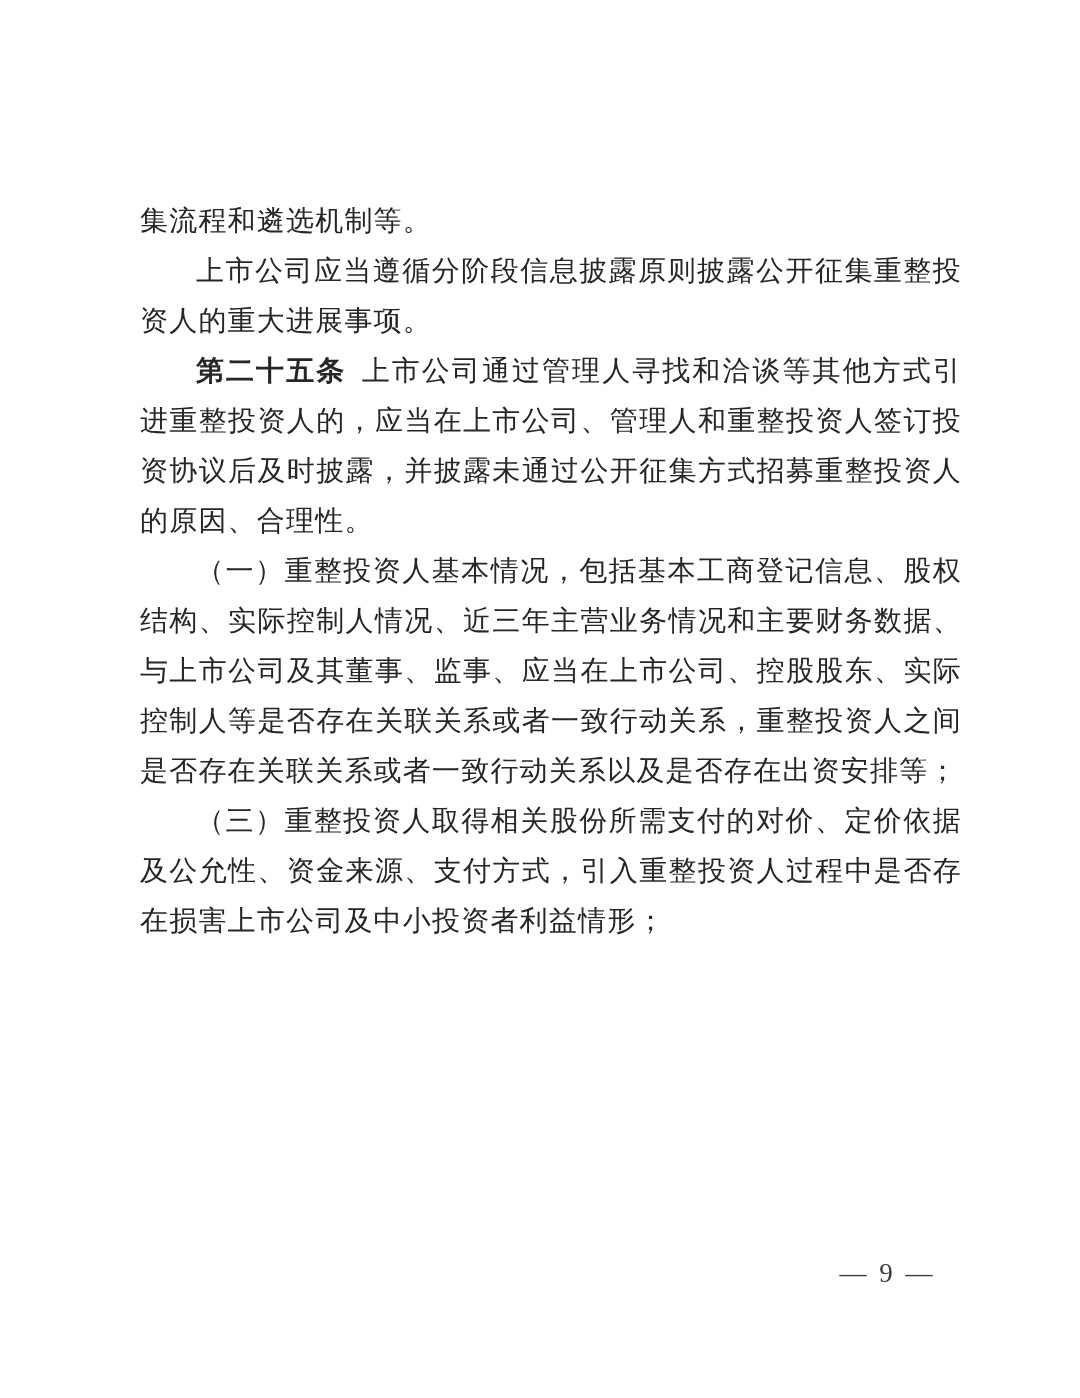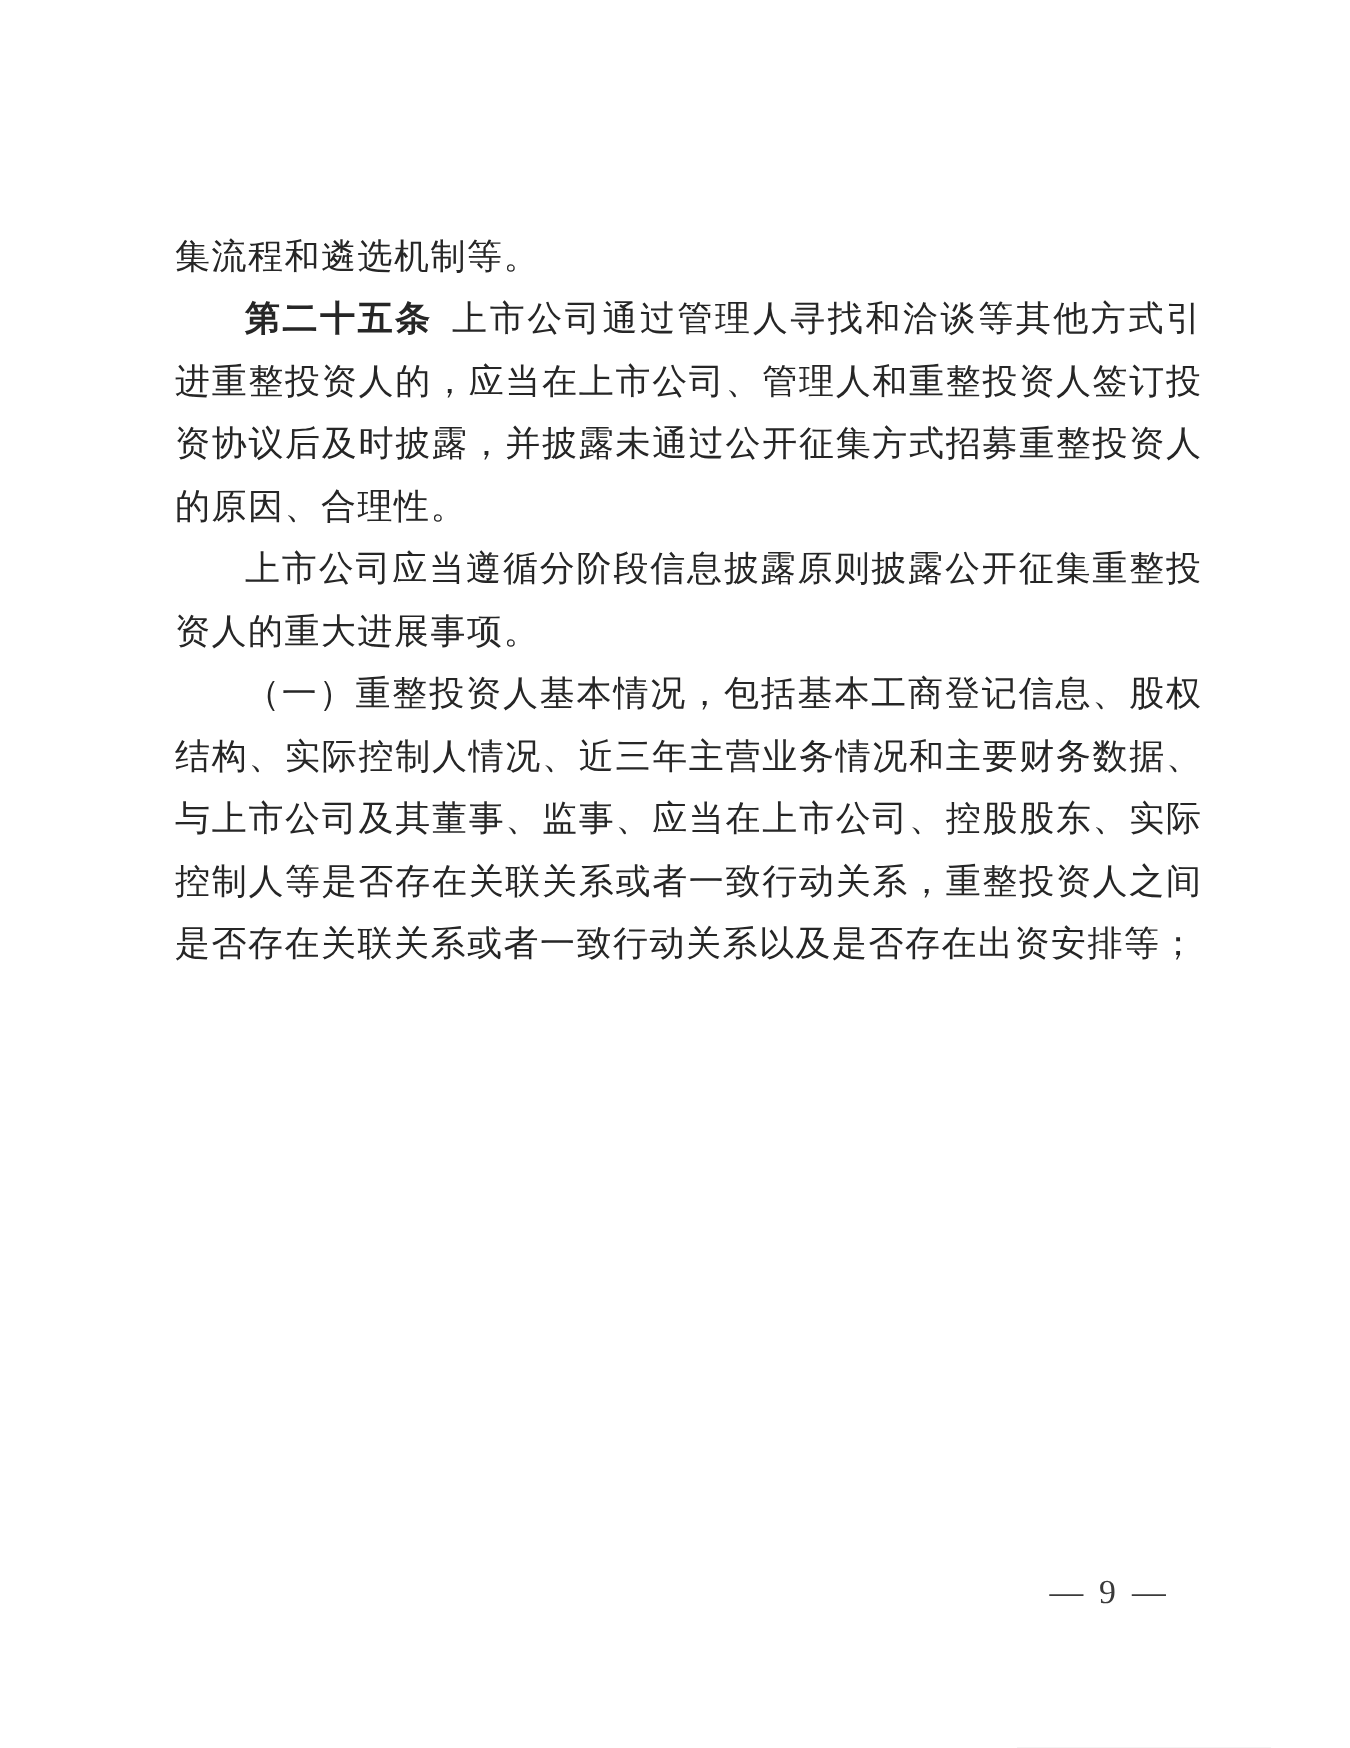--- a/index.html
+++ b/index.html
@@ -13,21 +13,21 @@
     position: relative;
     width: 1080px;
     height: 1398px;
     background: #ffffff;
     overflow: hidden;
     color: #262626;
   }
   .body-text {
     position: absolute;
     left: 140px;
-    top: 181px;
+    top: 196px;
     width: 822px;
     font-size: 28px;
     line-height: 50px;
     letter-spacing: 1.2px;
     text-align: justify;
     text-justify: inter-character;
     color: #262626;
   }
   .body-text p {
     margin: 0;
@@ -56,26 +56,27 @@
 </style>
 </head>
 <body>
 
 <div class="page">
 
   <div class="body-text">
 
     <p class="continuation">集流程和遴选机制等。</p>
 
+    <p>上市公司应当遵循分阶段信息披露原则披露公开征集重整投资人的重大进展事项。</p>
+
     <p><span class="article-heading">第二十五条</span><span>上市公司通过管理人寻找和洽谈等其他方式引进重整投资人的，应当在上市公司、管理人和重整投资人签订投资协议后及时披露，并披露未通过公开征集方式招募重整投资人的原因、合理性。</span></p>
-
-    <p>上市公司应当遵循分阶段信息披露原则披露公开征集重整投资人的重大进展事项。</p>
 
 
     <p>（一）重整投资人基本情况，包括基本工商登记信息、股权结构、实际控制人情况、近三年主营业务情况和主要财务数据、与上市公司及其董事、监事、应当在上市公司、控股股东、实际控制人等是否存在关联关系或者一致行动关系，重整投资人之间是否存在关联关系或者一致行动关系以及是否存在出资安排等；</p>
 
 
+    <p>（三）重整投资人取得相关股份所需支付的对价、定价依据及公允性、资金来源、支付方式，引入重整投资人过程中是否存在损害上市公司及中小投资者利益情形；</p>
 
   </div>
 
   <div class="page-footer">— 9 —</div>
 
 </div>
 
 </body></html>

